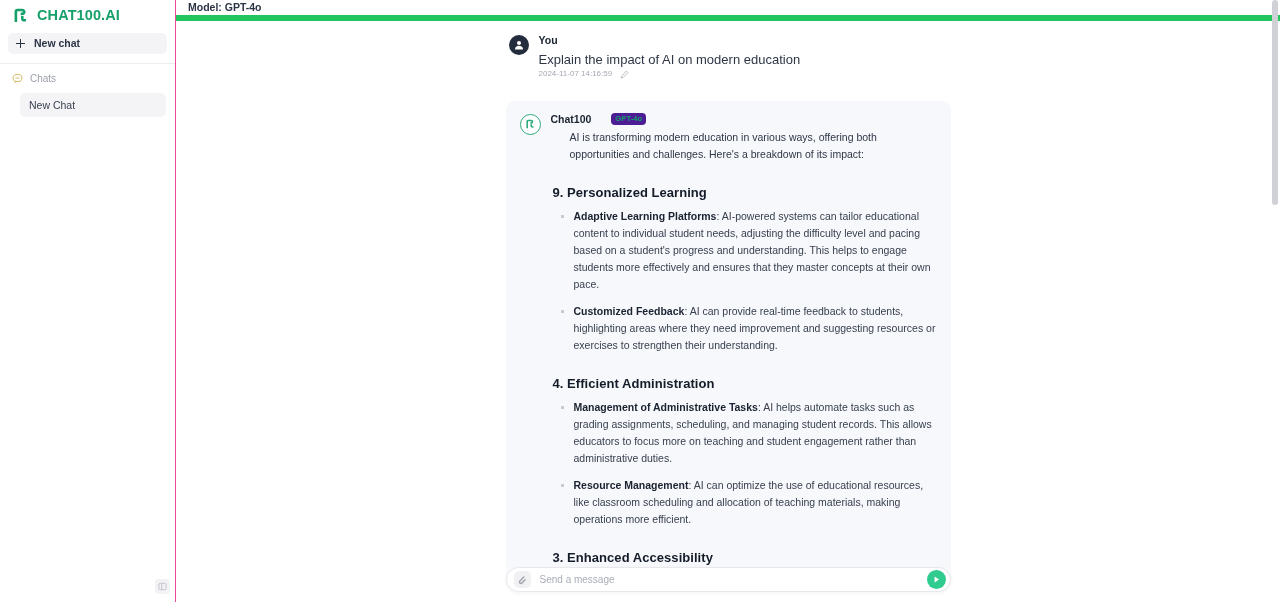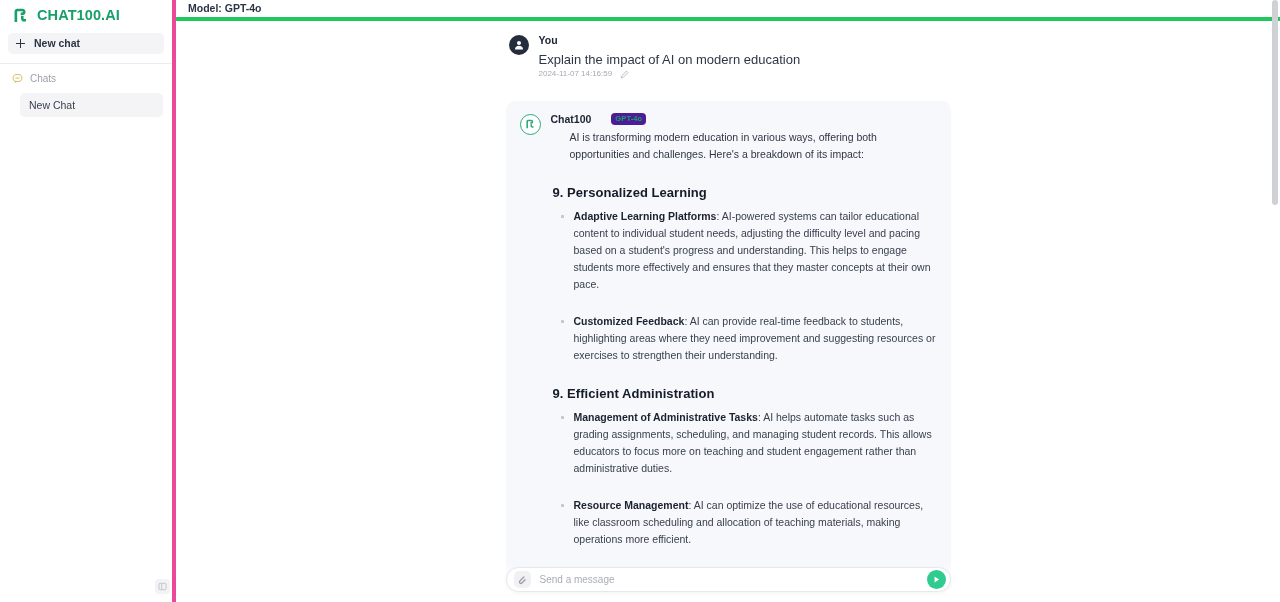--- a/index.html
+++ b/index.html
@@ -23,21 +23,21 @@
     height: 602px;
     position: relative;
   }
 
   
   .sidebar {
     width: 176px;
     min-width: 176px;
     height: 602px;
     background: #ffffff;
-    border-right: 4px solid #ec4899;
+    border-right: 1px solid #ec4899;
     position: relative;
     display: flex;
     flex-direction: column;
   }
 
   .brand {
     display: flex;
     align-items: center;
     gap: 8px;
     padding: 7px 0 6px 12px;
@@ -154,21 +154,21 @@
     position: relative;
     display: flex;
     flex-direction: column;
     background: #ffffff;
     overflow: hidden;
   }
 
   .topbar {
     height: 21px;
     min-height: 21px;
-    border-bottom: 4px solid #22c55e;
+    border-bottom: 6px solid #22c55e;
     display: flex;
     align-items: center;
     padding-left: 12px;
   }
 
   .model-label {
     font-size: 10.5px;
     font-weight: bold;
     color: #2b3445;
     line-height: 1;
@@ -296,21 +296,21 @@
     margin: 22px 0 0 0;
     padding-left: 2px;
     letter-spacing: 0.05px;
   }
 
   .bullets { margin-top: 8px; }
 
   .bullet {
     display: flex;
     gap: 10px;
-    margin-top: 20px;
+    margin-top: 10px;
     padding-left: 10px;
   }
   .bullet:first-child { margin-top: 0; }
 
   .bullet-marker {
     width: 3px;
     height: 3px;
     flex: 0 0 3px;
     background: #c6c9d1;
     margin-top: 7px;
@@ -503,21 +503,21 @@
               <div class="bullet">
                 <span class="bullet-marker"></span>
                 <span class="bullet-text"><b>Adaptive Learning Platforms</b><span>: AI-powered systems can tailor educational content to individual student needs, adjusting the difficulty level and pacing based on a student's progress and understanding. This helps to engage students more effectively and ensures that they master concepts at their own pace.</span></span>
               </div>
               <div class="bullet">
                 <span class="bullet-marker"></span>
                 <span class="bullet-text"><b>Customized Feedback</b><span>: AI can provide real-time feedback to students, highlighting areas where they need improvement and suggesting resources or exercises to strengthen their understanding.</span></span>
               </div>
             </div>
 
-            <div class="section-title">9. Efficient Administration</div>
+            <div class="section-title">4. Efficient Administration</div>
             <div class="bullets">
               <div class="bullet">
                 <span class="bullet-marker"></span>
                 <span class="bullet-text"><b>Management of Administrative Tasks</b><span>: AI helps automate tasks such as grading assignments, scheduling, and managing student records. This allows educators to focus more on teaching and student engagement rather than administrative duties.</span></span>
               </div>
               <div class="bullet">
                 <span class="bullet-marker"></span>
                 <span class="bullet-text"><b>Resource Management</b><span>: AI can optimize the use of educational resources, like classroom scheduling and allocation of teaching materials, making operations more efficient.</span></span>
               </div>
             </div>

